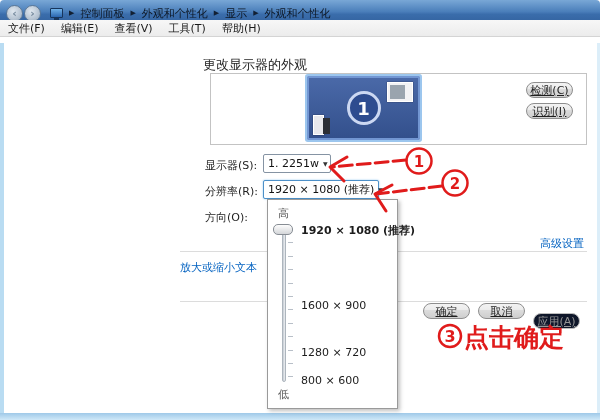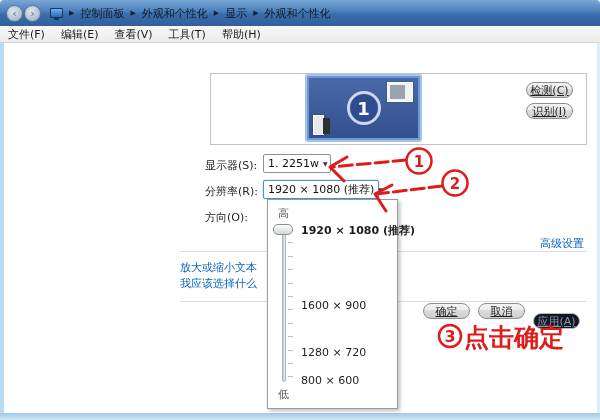--- a/index.html
+++ b/index.html
@@ -15,21 +15,21 @@
     border:1px solid #5b7897; color:#74889c; font-size:11px; font-weight:bold;
     display:flex; align-items:center; justify-content:center; line-height:1; }
   .addr { display:flex; align-items:center; margin-left:8px; gap:6px; }
   .disp-ico { width:13px; height:10px; background:linear-gradient(180deg,#6fb1e8,#2b66b0);
     border:1px solid #17355c; border-radius:1px; position:relative; }
   .disp-ico:after { content:""; position:absolute; left:3px; bottom:-3px; width:5px; height:2px; background:#17355c; }
   .crumb { font-size:11px; color:#0d1724; white-space:nowrap; }
   .crumb-sep { font-size:7px; color:#122033; }
 
   
-  .menubar { position:absolute; left:0; top:26px; width:600px; height:17px;
+  .menubar { position:absolute; left:0; top:20px; width:600px; height:17px;
     background:linear-gradient(180deg,#f7f7f7,#ececec); border-bottom:1px solid #d4d4d4;
     display:flex; align-items:center; padding-left:8px; gap:16px; }
   .menu-item { font-size:11px; color:#1a1a1a; white-space:nowrap; }
 
   
   .edge-left  { position:absolute; left:0; top:43px; width:4px; height:377px; background:#b9dcf2; z-index:2; }
   .edge-right { position:absolute; left:597px; top:43px; width:3px; height:377px; background:#dceef9; z-index:2; }
   .edge-bottom{ position:absolute; left:0; top:413px; width:600px; height:7px;
     background:linear-gradient(180deg,#9fc9e8,#cfe8f8); z-index:2; }
 
@@ -122,20 +122,21 @@
     <span class="menu-item">编辑(E)</span>
     <span class="menu-item">查看(V)</span>
     <span class="menu-item">工具(T)</span>
     <span class="menu-item">帮助(H)</span>
   </div>
 
   <div class="edge-left"></div>
   <div class="edge-right"></div>
   <div class="edge-bottom"></div>
 
+  <div class="heading">更改显示器的外观</div>
 
   <div class="preview-panel">
     <div class="monitor">
       <div class="mon-win-tr"></div>
       <div class="mon-win-bl"></div>
       <div class="mon-circle">1</div>
     </div>
     <div class="w7btn btn-detect">检测(C)</div>
     <div class="w7btn btn-identify">识别(I)</div>
   </div>
@@ -151,21 +152,20 @@
     <span>1920 × 1080 (推荐)</span>
     <span class="chev">▼</span>
   </div>
 
   <div class="fld-label" style="left:205px; top:210px;">方向(O):</div>
 
   <div class="link link-advanced">高级设置</div>
 
   <div class="divider div1"></div>
   <div class="link link-cut link-textsize">放大或缩小文本</div>
-  <div class="link link-cut link-choose">我应该选择什么</div>
   <div class="divider div2"></div>
 
   <div class="w7btn btn-ok">确定</div>
   <div class="w7btn btn-cancel">取消</div>
   <div class="w7btn btn-apply">应用(A)</div>
 
   <div class="flyout">
     <div class="fly-hi">高</div>
     <div class="slider-track"></div>
     <div class="slider-ticks"></div>

